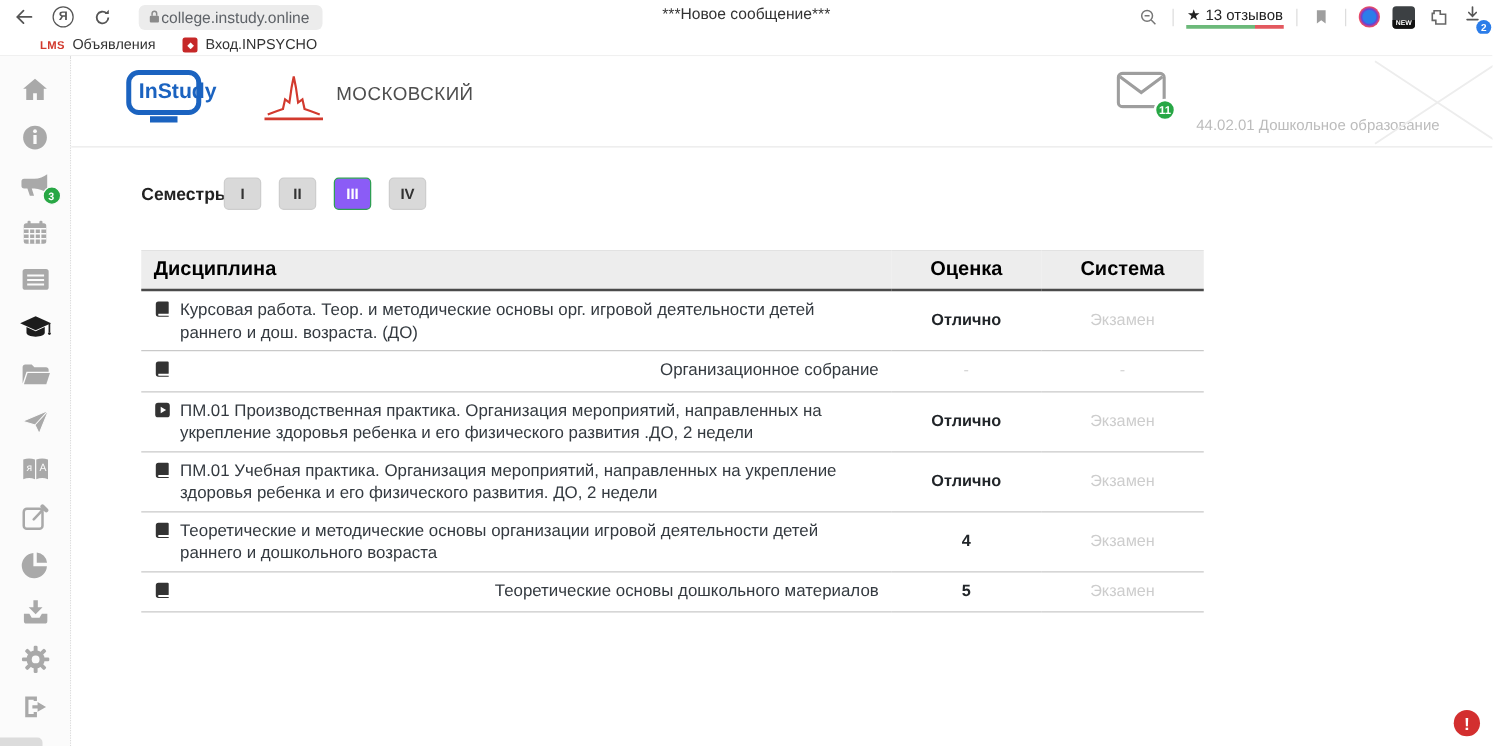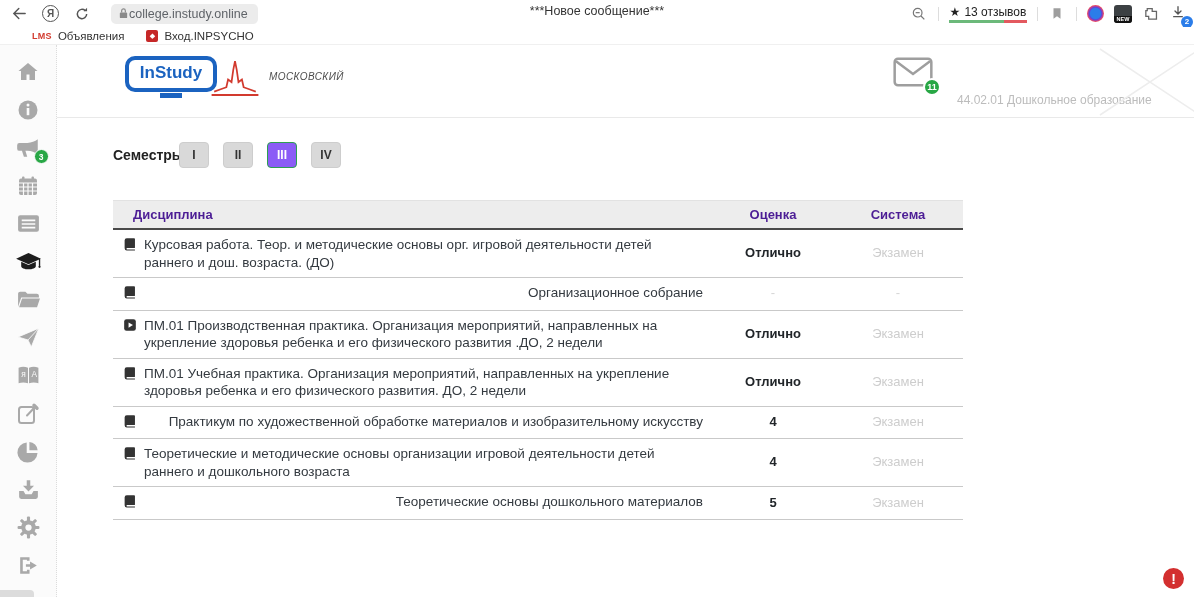--- a/index.html
+++ b/index.html
@@ -58,47 +58,47 @@
           align-items:center; justify-content:center; cursor:pointer; flex:0 0 auto; }
   .s-badge { position:absolute; right:-7px; bottom:-3px; min-width:15px; height:15px;
              background:#28a745; border:1.5px solid #fbfbfb; border-radius:50%;
              color:#fff; font-size:8.5px; font-weight:700;
              display:flex; align-items:center; justify-content:center; }
 
   .content { position:relative; flex:1; background:#fff; }
 
   
   .app-header { position:relative; height:73px; border-bottom:1px solid #e9e9e9; }
-  .logo-instudy { position:absolute; left:68px; top:11px; cursor:pointer; width:92px; }
+  .logo-instudy { position:absolute; left:44px; top:11px; cursor:pointer; width:60px; }
   .monitor { border:4px solid #1b63c0; border-radius:10px; padding:3px 6px 5px;
              color:#1b63c0; font-weight:800; font-size:17px; text-align:center; }
   .stand { width:22px; height:5px; background:#1b63c0; margin:1px auto 0; }
   .logo-college { position:absolute; left:152px; top:8px; display:flex; align-items:center; gap:8px; }
-  .college-name { font-size:10px; color:#4d4d4d; letter-spacing:.4px; text-align:left; line-height:1.5;font-style:italic; }
+  .college-name { font-size:15px; color:#4d4d4d; letter-spacing:.4px; text-align:left; line-height:1.5; }
   .mail { position:absolute; left:836px; top:12px; cursor:pointer; }
   .mail-badge { position:absolute; right:-8px; bottom:-5px; width:18px; height:18px;
                 background:#28a745; border:2px solid #fff; border-radius:50%;
                 color:#fff; font-size:9px; font-weight:700;
                 display:flex; align-items:center; justify-content:center; }
   .program { position:absolute; left:900px; top:48px; font-size:12px; color:#bcbcbc; white-space:nowrap; }
   .x-ph { position:absolute; right:-8px; top:2px; }
 
   
   .semesters { display:flex; align-items:center; margin:24px 0 0 56px; }
   .sem-label { font-weight:700; font-size:14px; color:#222; width:66px; }
   .sem-btns { display:flex; gap:14px; margin-left:0px; }
   .sem-btn { min-width:30px; height:26px; border-radius:4px; border:1px solid #cdcdcd;
              background:#d9d9d9; font-weight:700; font-size:12px; color:#333;
              cursor:pointer; font-family:inherit; }
   .sem-btn.active { background:#8b5cf6; border-color:#2e9e53; color:#fff; }
 
   
   table.grades { border-collapse:collapse; margin:32px 0 0 56px; width:850px; table-layout:fixed; }
-  .grades thead th { background:#ededed; font-size:13px; font-weight:700; color:#4c1d95;
-                     text-align:left; padding:6px 20px; border-top:1px solid #e2e2e2;
+  .grades thead th { background:#ededed; font-size:16px; font-weight:700; color:#000000;
+                     text-align:left; padding:6px 10px; border-top:1px solid #e2e2e2;
                      border-bottom:2px solid #4a4a4a; }
   .grades thead th.center { text-align:center; }
   .grades td { padding:6px 10px; font-size:13.5px; color:#343a40; line-height:1.3;
                border-bottom:1px solid #c9c9c9; vertical-align:middle; }
   .c-name { display:flex; align-items:flex-start; gap:7px;justify-content:space-between; }
   .c-name .row-icon { flex:0 0 auto; margin-top:1px; }
   .c-name span.nm { cursor:pointer; }
   td.c-grade { text-align:center; font-weight:700; color:#212529; font-size:13px; }
   td.c-sys { text-align:center; color:#cdcdcd; font-size:13px; }
   td.muted-dash { color:#d6d6d6; font-weight:400; }
@@ -404,32 +404,20 @@
               </td>
             <td class="c-grade">Отлично</td>
             <td class="c-sys">Экзамен</td>
           </tr>
           <tr>
             <td>
                 <div class="c-name">
                   <span class="row-icon"><svg width="14" height="14" viewBox="0 0 24 24">
                       <path d="M6.5 2H19a1.5 1.5 0 0 1 1.5 1.5V18a1 1 0 0 1-1 1H6.5a2.3 2.3 0 0 0 0 2.6H20.5V23H6.5A3.8 3.8 0 0 1 2.8 19.2V5.7A3.7 3.7 0 0 1 6.5 2z" fill="#333"></path>
                     </svg></span>
-                  <span class="nm">Практикум по художественной обработке материалов и изобразительному искусству</span>
-                </div>
-              </td>
-            <td class="c-grade">4</td>
-            <td class="c-sys">Экзамен</td>
-          </tr>
-          <tr>
-            <td>
-                <div class="c-name">
-                  <span class="row-icon"><svg width="14" height="14" viewBox="0 0 24 24">
-                      <path d="M6.5 2H19a1.5 1.5 0 0 1 1.5 1.5V18a1 1 0 0 1-1 1H6.5a2.3 2.3 0 0 0 0 2.6H20.5V23H6.5A3.8 3.8 0 0 1 2.8 19.2V5.7A3.7 3.7 0 0 1 6.5 2z" fill="#333"></path>
-                    </svg></span>
                   <span class="nm">Теоретические и методические основы организации игровой деятельности детей раннего и дошкольного возраста</span>
                 </div>
               </td>
             <td class="c-grade">4</td>
             <td class="c-sys">Экзамен</td>
           </tr>
           <tr>
             <td>
                 <div class="c-name">
                   <span class="row-icon"><svg width="14" height="14" viewBox="0 0 24 24">

